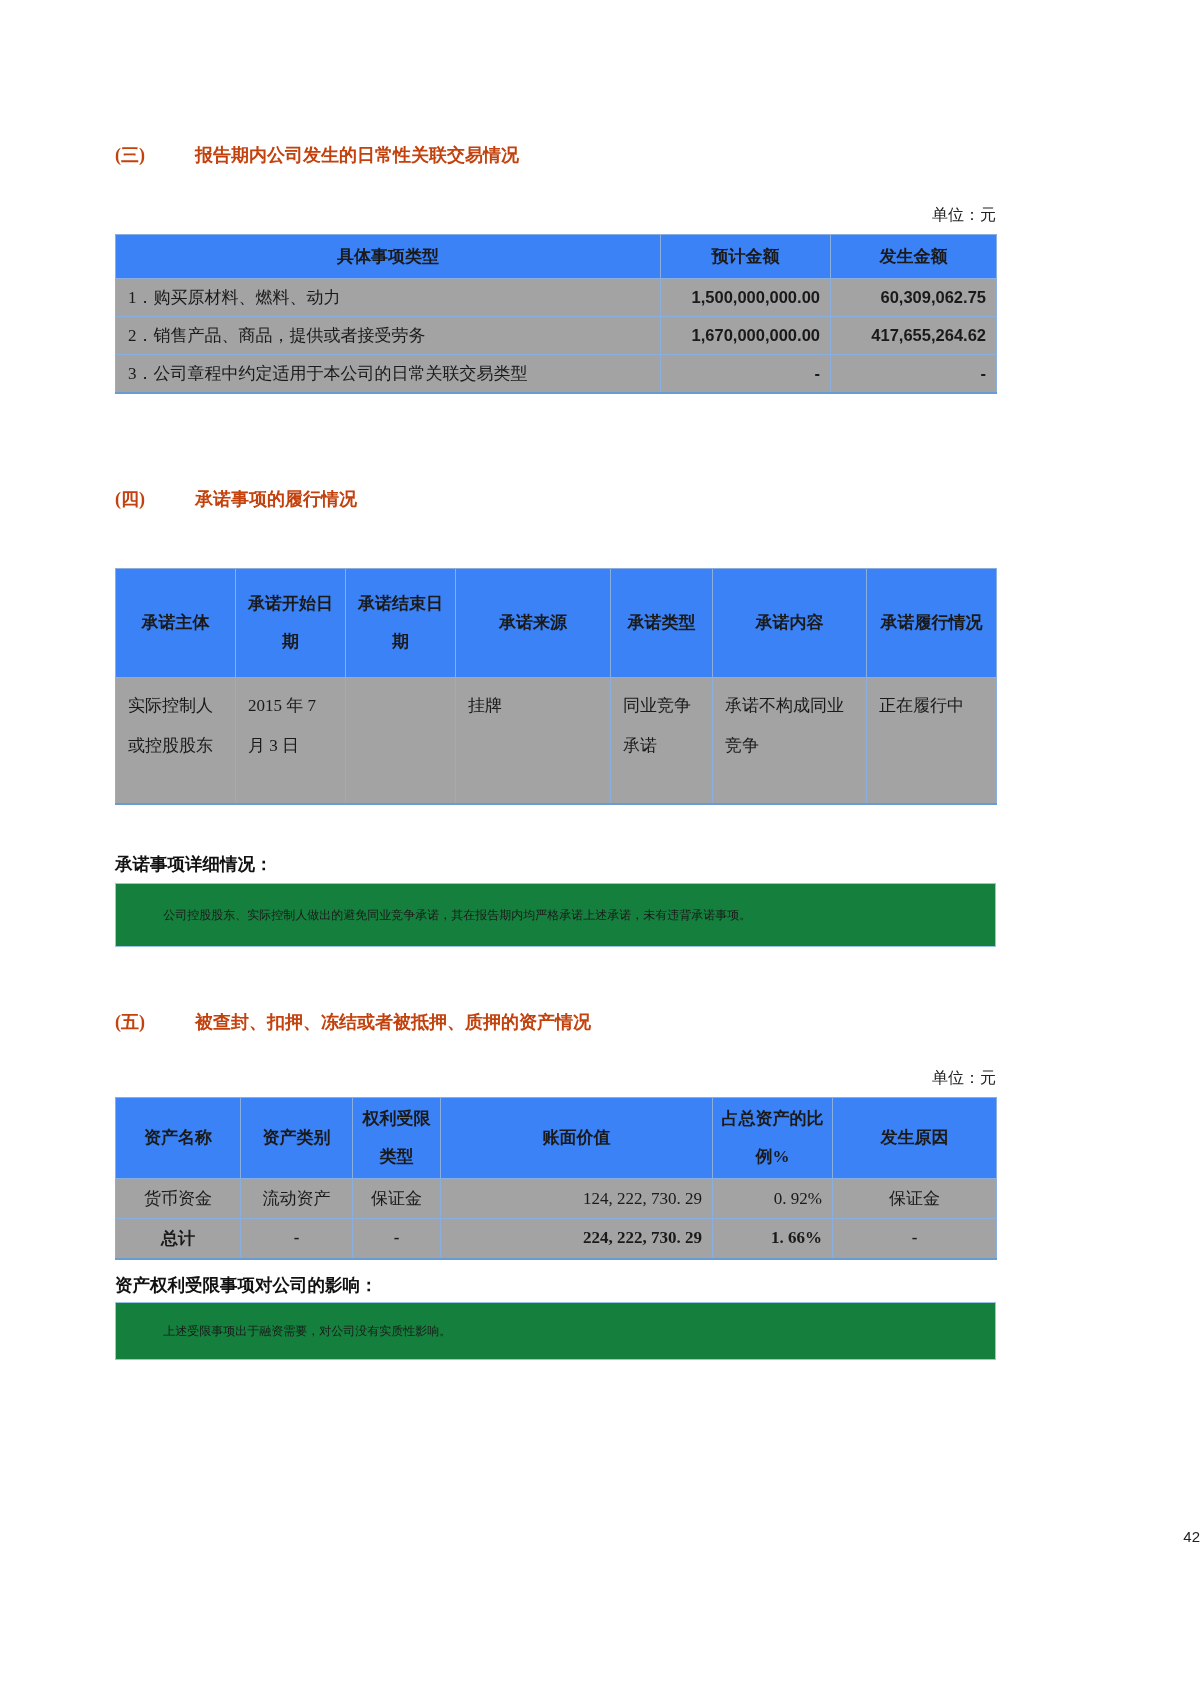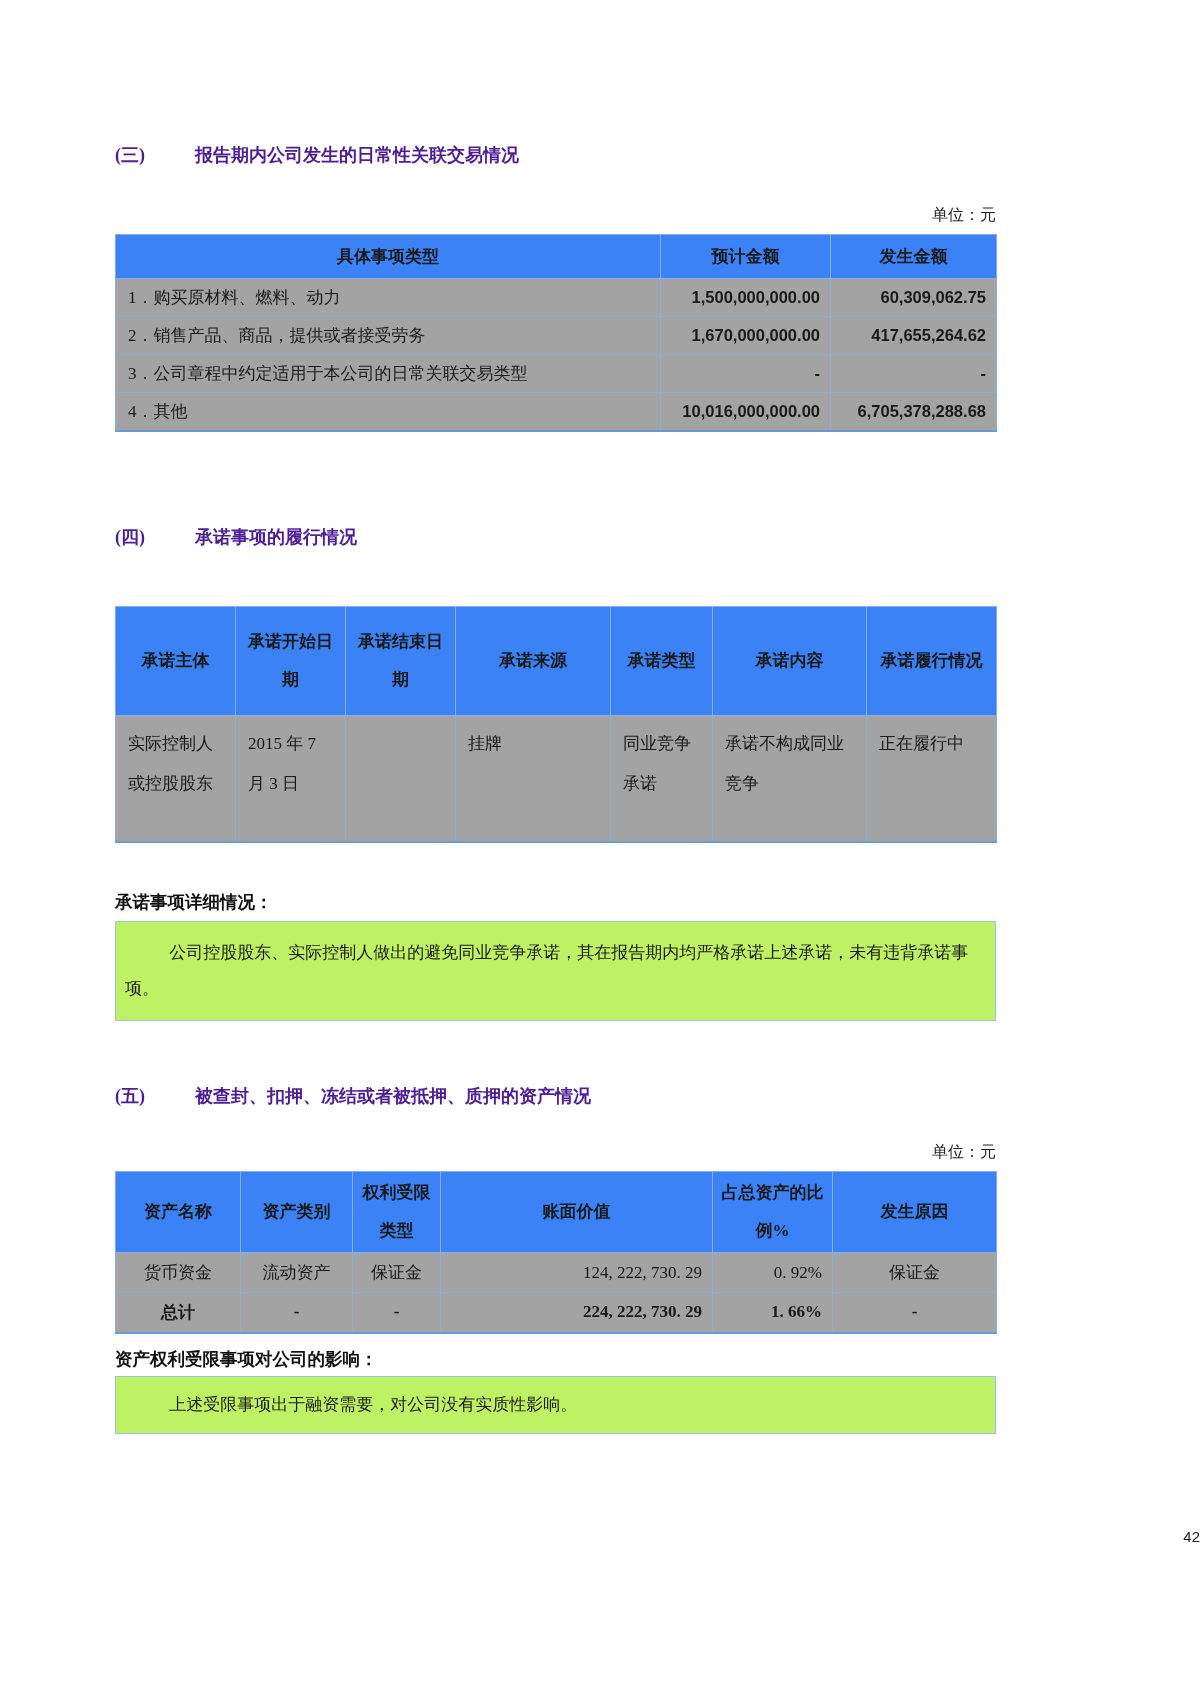--- a/index.html
+++ b/index.html
@@ -6,21 +6,21 @@
   html, body { background: #ffffff; }
   body {
     width: 1200px; height: 1696px;
     font-family: "Liberation Serif", "DejaVu Serif", serif;
     color: #1a1a1a;
     position: relative;
   }
   .page { width: 1200px; height: 1696px; position: relative; overflow: hidden; }
   .content { position: absolute; left: 115px; top: 0; width: 881px; padding-top: 142px; }
 
-  .section-title { font-weight: bold; font-size: 18px; line-height: 26px; color: #4c1d95; }
+  .section-title { font-weight: bold; font-size: 18px; line-height: 26px; color: #c2410c; }
   .sec-num { display: inline-block; width: 80px; }
 
   .unit-line { text-align: right; font-size: 16px; line-height: 22px; margin-top: 36px; margin-bottom: 8px; color: #222; }
   .unit-line.second { margin-top: 32px; }
 
   table { border-collapse: collapse; table-layout: fixed; width: 881px; }
   td, th { border: 1.5px solid #8aafde; font-size: 17px; color: #1a1a1a; overflow: hidden; }
   th { background: #3b82f6; font-weight: bold; text-align: center; vertical-align: middle; }
   tbody td { background: #a3a3a3; }
   .t-strong-bottom { border-bottom: 2.5px solid #679bd3; }
@@ -31,21 +31,21 @@
   .t1 td.left { text-align: left; padding-left: 12px; }
   .t1 td.right { text-align: right; padding-right: 10px; }
   .num-bold { font-family: "Liberation Sans", "DejaVu Sans", sans-serif; font-weight: bold; font-size: 16.5px; }
 
   
   .t2 th { height: 78px; line-height: 2.25; padding: 16px 6px; }
   .t2 td { height: 126px; vertical-align: top; text-align: left; padding: 8px 10px 6px 12px; line-height: 2.35; }
 
   
   .block-label { font-weight: bold; font-size: 17.5px; line-height: 26px; margin-top: 46px; color: #111; }
-  .blue-box { border: 1.5px solid #9cc3e6; background: #bef264; margin-top: 6px; padding: 13px 16px 13px 9px; font-size: 17px; line-height: 36px; }
+  .blue-box { border: 1.5px solid #9cc3e6; background: #15803d; margin-top: 6px; padding: 13px 16px 13px 16px; font-size: 12px; line-height: 36px; }
   .blue-box p { text-indent: 2.6em; }
 
   
   .t3 th { height: 62px; line-height: 2.25; padding: 2px 6px; }
   .t3 td { height: 40px; vertical-align: middle; text-align: center; }
   .t3 td.right { text-align: right; padding-right: 10px; }
   .t3 tr.total td { font-weight: bold; }
 
   .s4 { margin-top: 92px; }
   .t2 { margin-top: 56px; }
@@ -92,25 +92,20 @@
         </tr>
         <tr>
           <td class="left">2．销售产品、商品，提供或者接受劳务</td>
           <td class="right num-bold">1,670,000,000.00</td>
           <td class="right num-bold">417,655,264.62</td>
         </tr>
         <tr>
           <td class="left">3．公司章程中约定适用于本公司的日常关联交易类型</td>
           <td class="right num-bold">-</td>
           <td class="right num-bold">-</td>
-        </tr>
-        <tr>
-          <td class="left">4．其他</td>
-          <td class="right num-bold">10,016,000,000.00</td>
-          <td class="right num-bold">6,705,378,288.68</td>
         </tr>
       </tbody>
     </table>
 
     <div class="section-title s4">
       <span class="sec-num">(四)</span><span>承诺事项的履行情况</span>
     </div>
 
     <table class="t2 t-strong-bottom">
       <colgroup>

